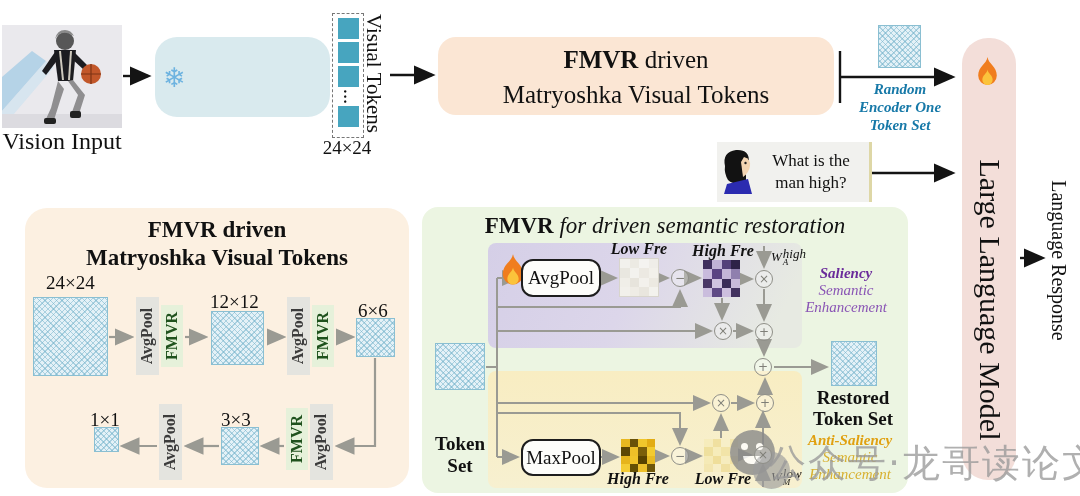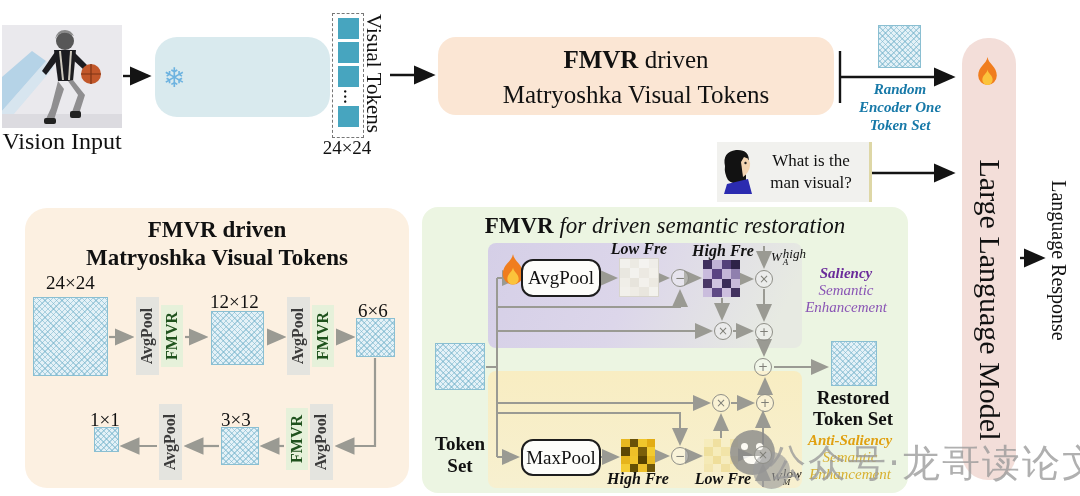--- a/index.html
+++ b/index.html
@@ -161,21 +161,21 @@
   <div class="a" style="left:721px;top:146px;width:34px;height:52px;z-index:3;">
     <svg width="34" height="52" viewBox="0 0 34 52">
       <path d="M4 20 Q1 6 15 4 Q28 3 28 15 Q28 22 25 27 L25 35 Q15 41 7 34 Q3 27 4 20 Z" fill="#121212"></path>
       <path d="M23 11 Q30 13 29 20 Q28 27 22 31 L20 16 Z" fill="#f2d4b2"></path>
       <circle cx="24.5" cy="17" r="1.2" fill="#222"></circle>
       <path d="M6 38 L27 33 L31 48 L3 48 Z" fill="#2b2bb0"></path>
     </svg>
   </div>
   <div class="a ctr" style="left:757px;top:148px;width:108px;height:48px;flex-direction:column;font-size:17px;line-height:22px;">
     <span>What is the</span>
-    <span>man visual?</span>
+    <span>man high?</span>
   </div>
 
   <div class="a" style="left:974px;top:57px;width:27px;height:31px;z-index:3;">
     <svg width="27" height="31" viewBox="0 0 24 30">
         <path d="M12 0 C11 7 3 9 3 18 a9 9 0 0 0 18 0 C21 9 13 7 12 0 Z" fill="#f07d1e"></path>
         <path d="M12 12 C11.5 16 7 17.5 7 22 a5 5 0 0 0 10 0 C17 17.5 12.5 16 12 12 Z" fill="#fbc33b"></path>
       </svg>
   </div>
   <div class="a ctr" style="left:962px;top:120px;width:54px;height:360px;">
     <span class="vtext" style="font-size:30px;">Large Language Model</span>

